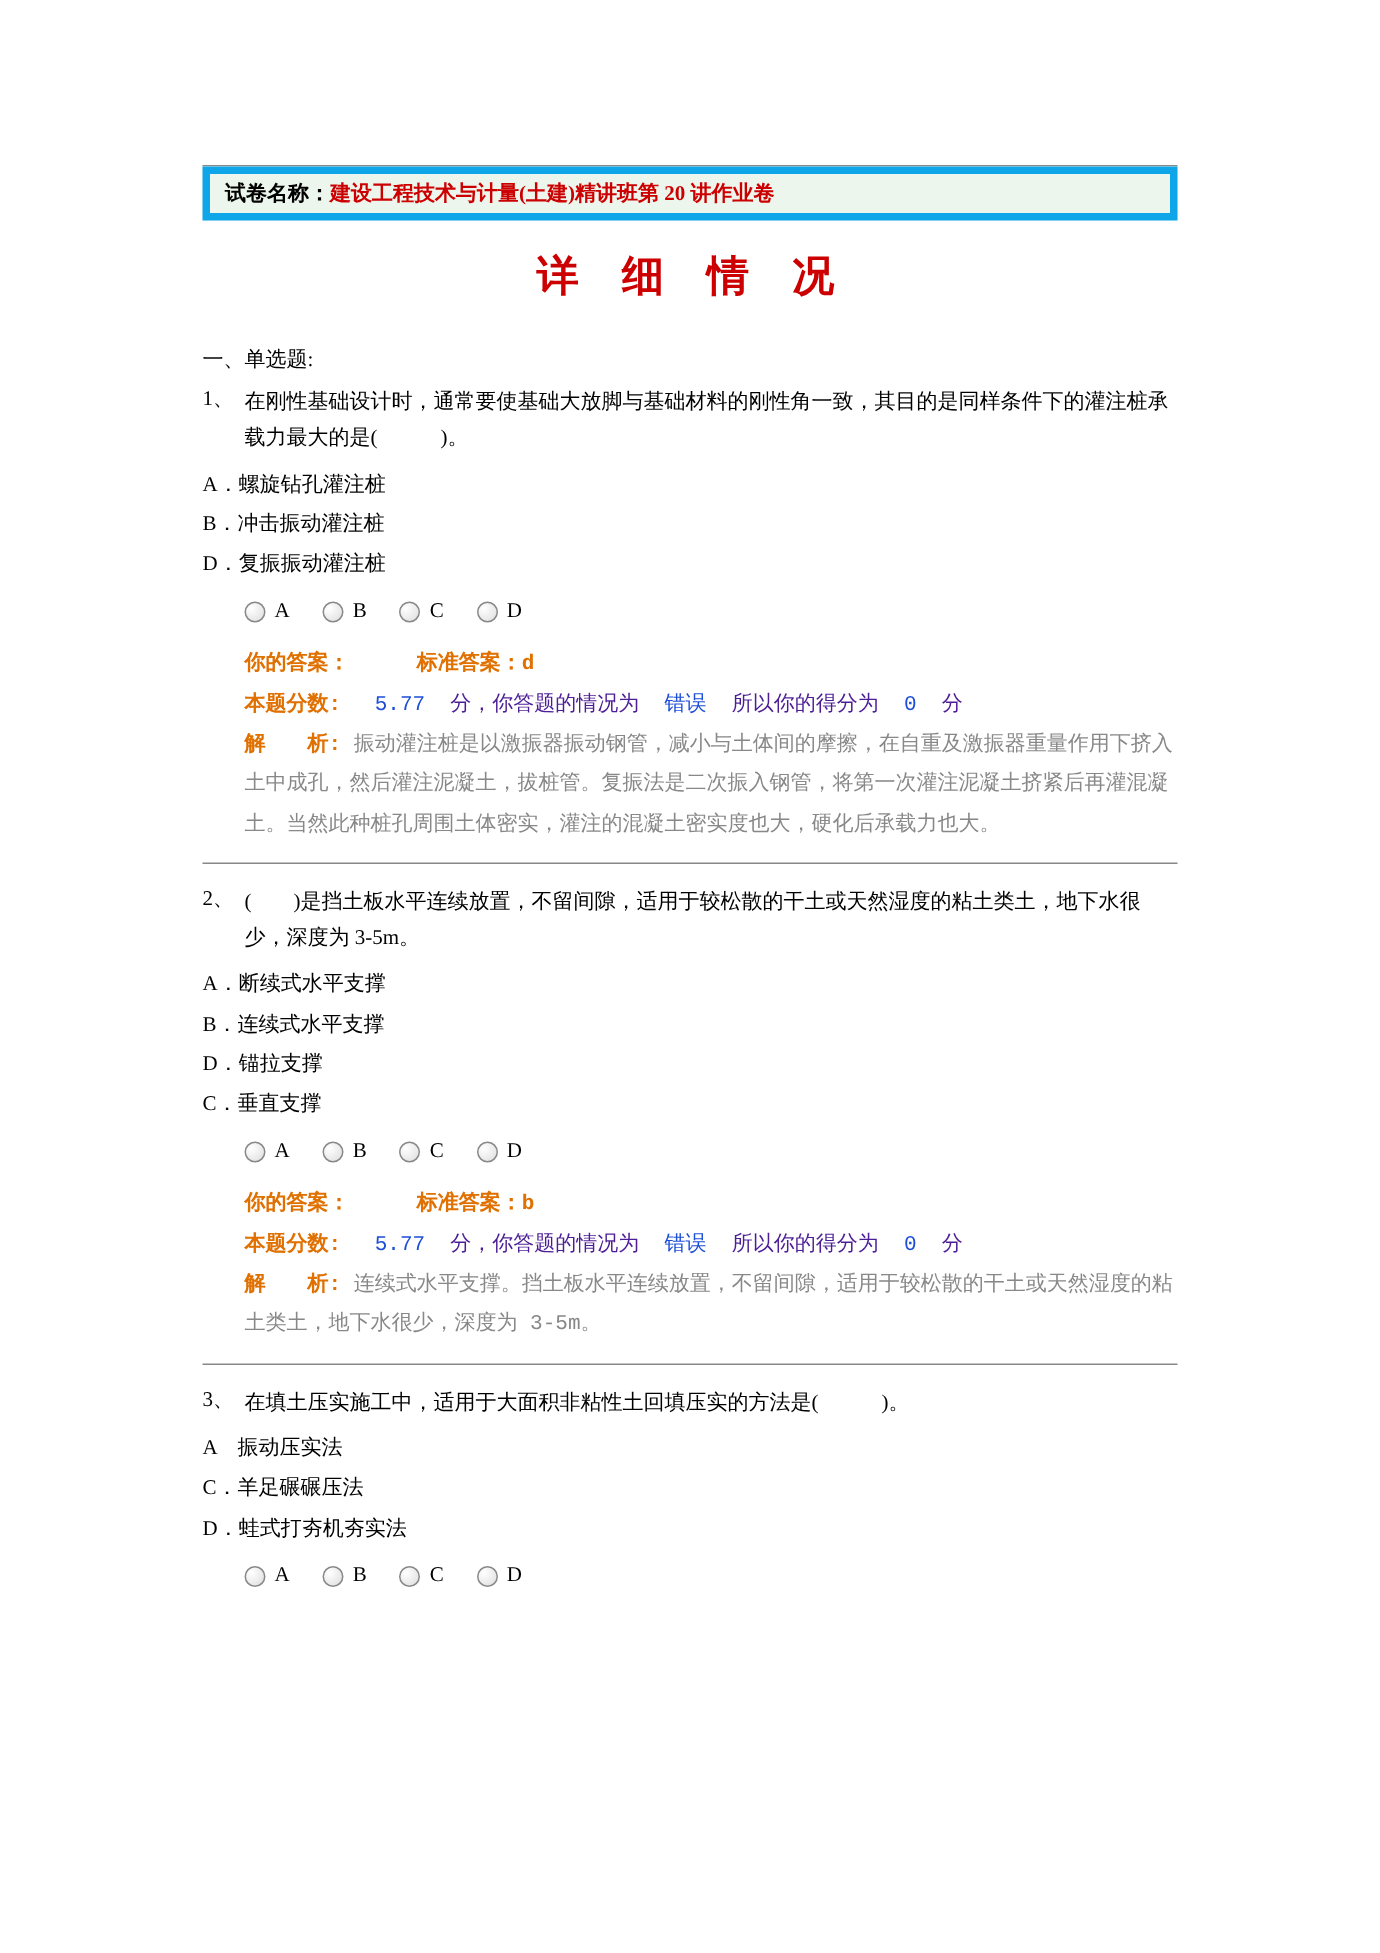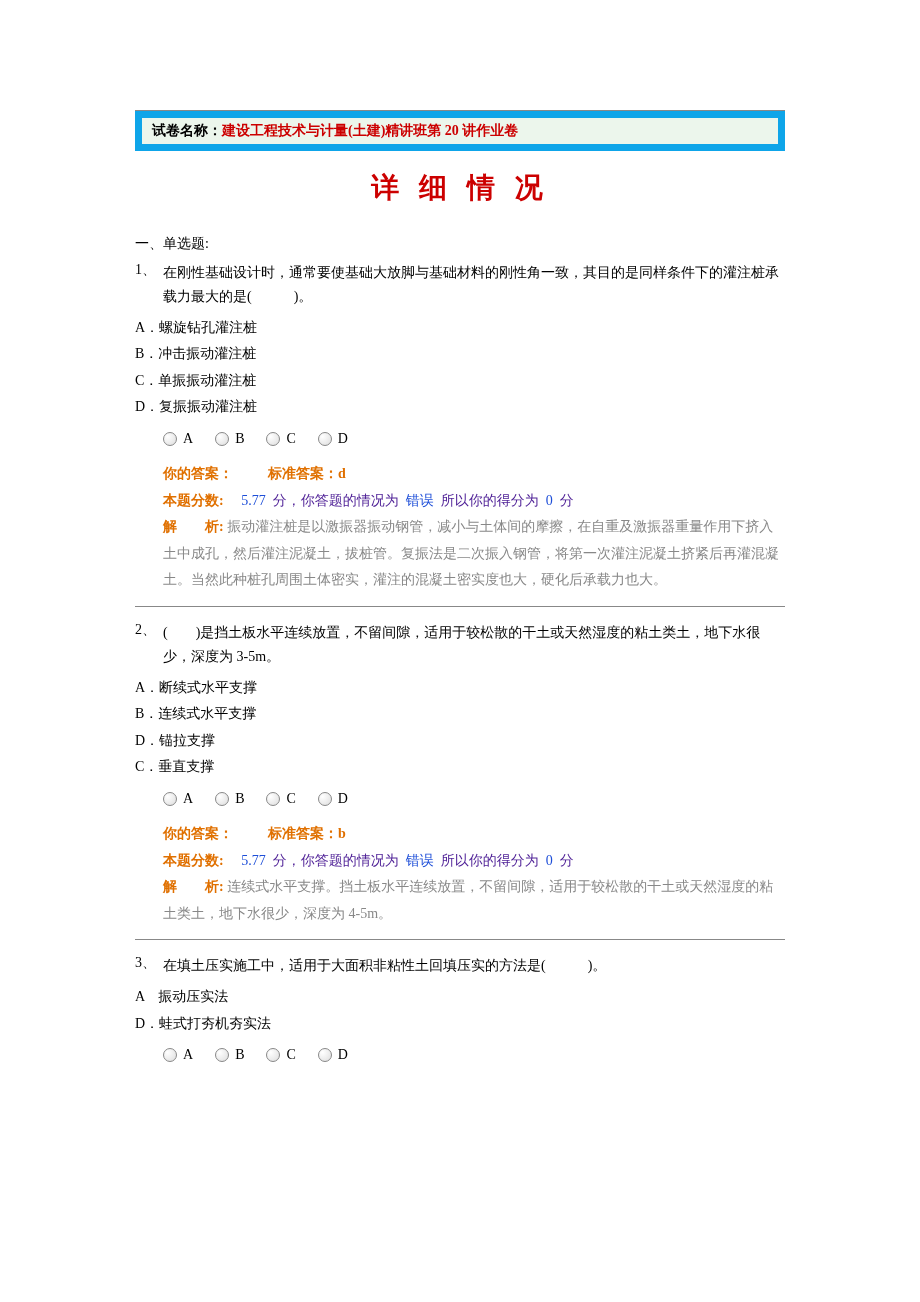--- a/index.html
+++ b/index.html
@@ -10,36 +10,36 @@
     color: #000;
     background: #fff;
     width: 920px;
   }
   .page {
     padding: 110px 135px 60px 135px;
     box-sizing: border-box;
   }
   .header-box {
     background: #ecf6ec;
-    border: 7px solid #0ea5e9;
+    border: 5px solid #0ea5e9;
     padding: 4px 10px;
     font-weight: bold;
   }
   .header-box .red {
     color: #cc0000;
     font-weight: bold;
   }
   .title {
     text-align: center;
     color: #cc0000;
     font-size: 28px;
     font-weight: bold;
     letter-spacing: 6px;
     margin: 18px 0 28px 0;
-    font-family: Liberation Sans, sans-serif;
+    font-family: Liberation Mono, monospace;
   }
   .section-head {
     font-weight: normal;
     margin: 10px 0 8px 0;
   }
   .question {
     margin-bottom: 10px;
   }
   .q-stem {
     display: flex;
@@ -73,20 +73,21 @@
     vertical-align: middle;
   }
   .radio-label {
     font-family: "Times New Roman", serif;
     margin-right: 18px;
   }
   .answer-block {
     margin-left: 28px;
     margin-top: 14px;
     line-height: 1.9;
+    font-family: Liberation Mono, monospace;
   }
   .orange { color: #e07000; font-weight: bold; }
   .orange-text { color: #4c1d95; }
   .black { color: #1d4ed8; font-weight: normal; }
   .gray { color: #888888; }
   .divider {
     border: none;
     border-top: 1px solid #888;
     margin: 12px 0 14px 0;
   }
@@ -110,21 +111,20 @@
   <div class="section-head">一、单选题:</div>
 
   <div class="question">
     <div class="q-stem">
       <div class="q-num">1、</div>
       <div class="q-text">在刚性基础设计时，通常要使基础大放脚与基础材料的刚性角一致，其目的是同样条件下的灌注桩承载力最大的是(　　　)。</div>
     </div>
     <div class="options">
       <div>A．螺旋钻孔灌注桩</div>
       <div>B．冲击振动灌注桩</div>
-      <div>C．单振振动灌注桩</div>
       <div>D．复振振动灌注桩</div>
     </div>
     <div class="radio-row">
       <span class="radio"></span>
         <span class="radio-label">A</span>
       <span class="radio"></span>
         <span class="radio-label">B</span>
       <span class="radio"></span>
         <span class="radio-label">C</span>
       <span class="radio"></span>
@@ -185,34 +185,35 @@
         <span class="orange">本题分数:</span>
         <span class="black">　</span><span class="black">5.77</span>
         <span class="orange-text">&nbsp;</span><span class="orange-text">分，你答题的情况为</span>
         <span class="black">&nbsp;</span><span class="black">错误</span>
         <span class="orange-text">&nbsp;</span><span class="orange-text">所以你的得分为</span>
         <span class="black">&nbsp;</span><span class="black">0</span>
         <span class="orange-text">&nbsp;</span><span class="orange-text">分</span>
       </div>
       <div>
         <span class="orange">解　　析:</span>
-        <span class="gray">连续式水平支撑。挡土板水平连续放置，不留间隙，适用于较松散的干土或天然湿度的粘土类土，地下水很少，深度为 4-5m。</span>
+        <span class="gray">连续式水平支撑。挡土板水平连续放置，不留间隙，适用于较松散的干土或天然湿度的粘土类土，地下水很少，深度为 3-5m。</span>
       </div>
     </div>
   </div>
 
   <hr class="divider">
 
   <div class="question">
     <div class="q-stem">
       <div class="q-num">3、</div>
       <div class="q-text">在填土压实施工中，适用于大面积非粘性土回填压实的方法是(　　　)。</div>
     </div>
     <div class="options">
       <div>A　振动压实法</div>
+      <div>C．羊足碾碾压法</div>
       <div>D．蛙式打夯机夯实法</div>
     </div>
     <div class="radio-row">
       <span class="radio"></span>
         <span class="radio-label">A</span>
       <span class="radio"></span>
         <span class="radio-label">B</span>
       <span class="radio"></span>
         <span class="radio-label">C</span>
       <span class="radio"></span>

